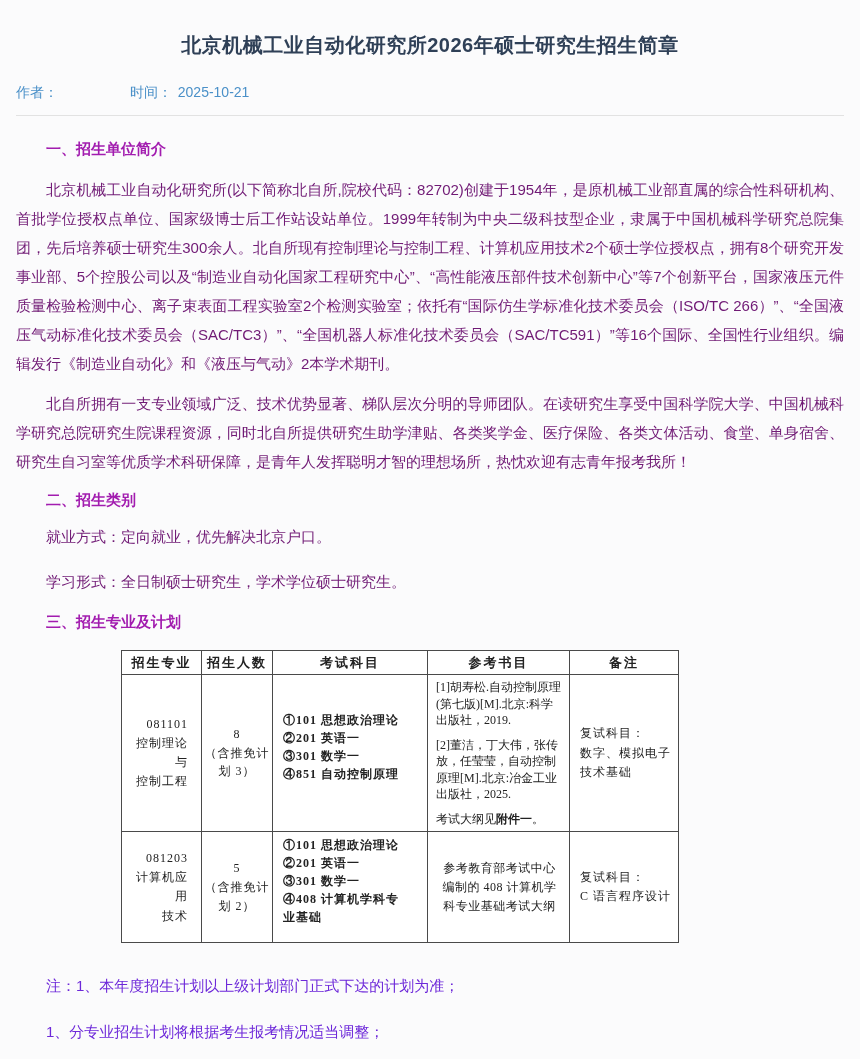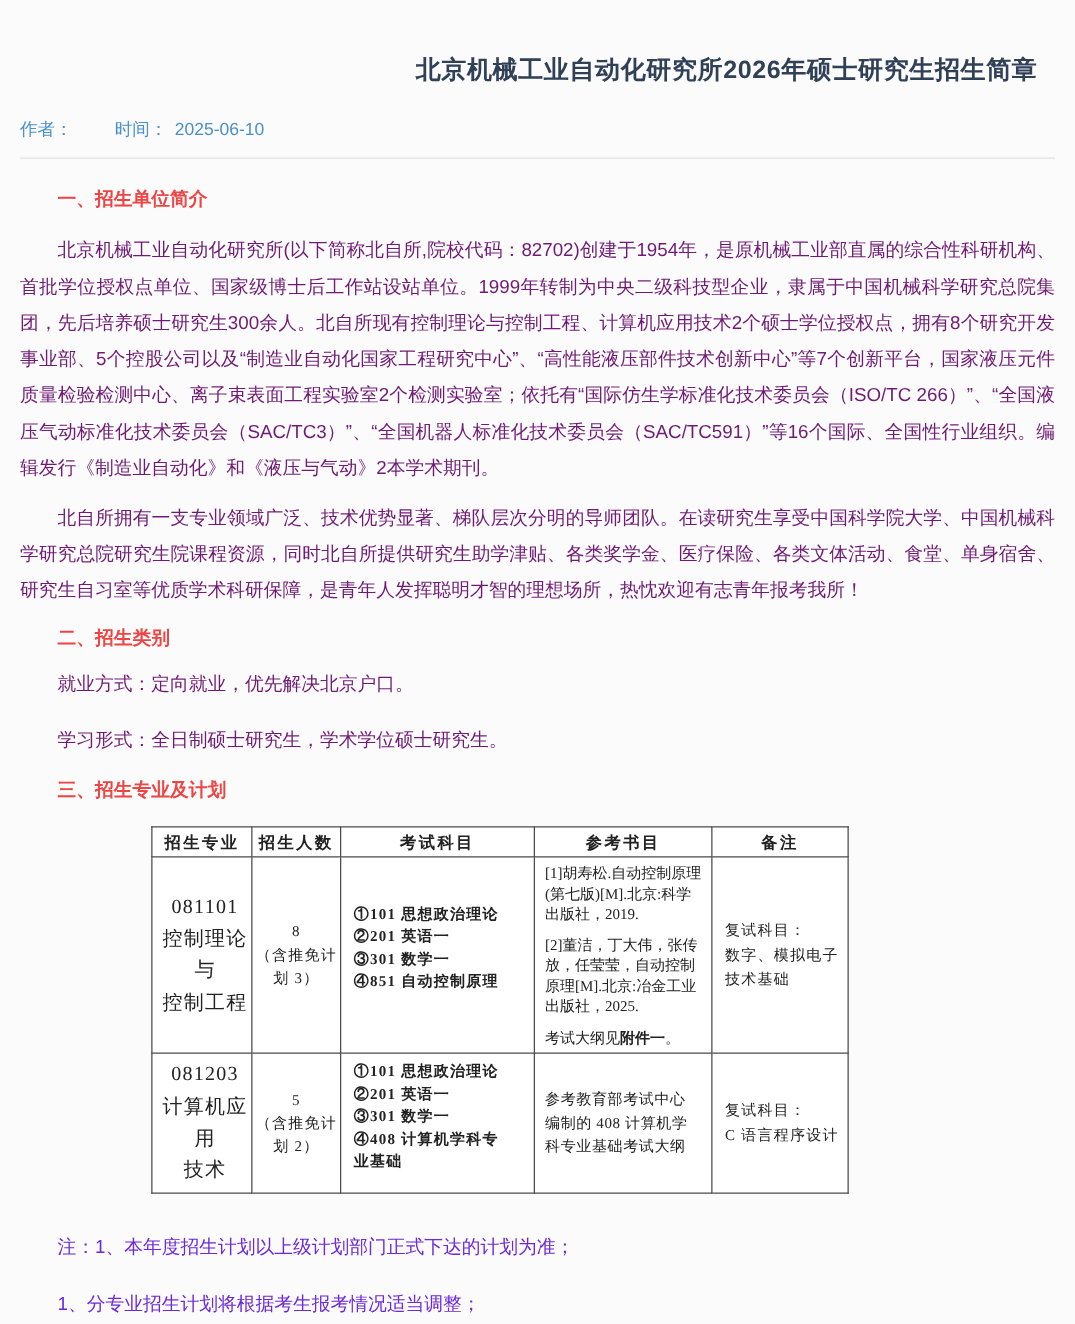--- a/index.html
+++ b/index.html
@@ -11,53 +11,53 @@
     height: 1059px;
     overflow: hidden;
     background: #fbfbfc;
     font-family: "Liberation Sans", "DejaVu Sans", sans-serif;
     color: #3a3a3a;
   }
   .page {
     padding: 0 16px;
   }
   .article-title {
-    margin: 14px;
+    margin: 3px;
     padding-top: 30px;
-    text-align: right;
+    text-align: center;
     font-size: 20px;
     line-height: 24px;
     font-weight: bold;
     color: #2f4057;
     letter-spacing: 0.5px;
   }
   .meta {
     margin-top: 26px;
     font-size: 14px;
     line-height: 19px;
     color: #4a90c8;
   }
   .meta .time-label {
-    margin-left: 30px;
+    margin-left: 68px;
   }
   .meta .time-value {
     margin-left: 2px;
   }
   .divider {
     margin-top: 13px;
     height: 0;
     border-top: 1px solid #e2e2e2;
   }
   .sec-heading {
     margin: 0;
     padding-left: 30px;
     font-size: 15px;
     line-height: 20px;
     font-weight: bold;
-    color: #ef4444;
+    color: #a21caf;
   }
   .h-one   { margin-top: 23px; }
   .h-two   { margin-top: 14px; }
   .h-three { margin-top: 16px; }
   .body-p {
     margin: 0;
     font-size: 15px;
     line-height: 29px;
     text-align: justify;
     text-indent: 2em;
@@ -103,25 +103,25 @@
     padding: 1px 0;
   }
   tr.row-1 { height: 153px; }
   tr.row-2 { height: 88px; }
   .col-major    { width: 80px; }
   .col-quota    { width: 71px; }
   .col-subjects { width: 155px; }
   .col-refs     { width: 142px; }
   .col-remark   { width: 109px; }
   td.cell-major {
-    font-size: 16px;
+    font-size: 12px;
     line-height: 1.6;
     letter-spacing: 1px;
-    text-align: center;
-    padding: 4px 3px 4px 8px;
+    text-align: right;
+    padding: 4px 13px 4px 8px;
     white-space: pre-line;
   }
   td.cell-quota {
     font-size: 12px;
     line-height: 1.55;
     letter-spacing: 1px;
     text-align: center;
     padding: 2px;
     white-space: pre-line;
   }
@@ -144,41 +144,42 @@
   td.cell-refs p {
     margin: 0 0 8px 0;
   }
   td.cell-refs p:last-child {
     margin-bottom: 0;
   }
   td.cell-refs .single {
     line-height: 1.6;
     letter-spacing: 0.5px;
     white-space: pre-line;
+    text-align: center;
   }
   td.cell-remark {
     font-size: 12px;
     line-height: 1.6;
     letter-spacing: 1px;
     text-align: left;
     padding: 4px 4px 4px 10px;
     white-space: pre-line;
   }
 </style>
 </head>
 <body>
 
 <div class="page">
 
   <h1 class="article-title">北京机械工业自动化研究所2026年硕士研究生招生简章</h1>
 
   <div class="meta">
     <span class="author-label">作者：</span>
     <span class="time-label">时间：</span>
-    <span class="time-value">2025-06-10</span>
+    <span class="time-value">2025-10-21</span>
   </div>
 
   <div class="divider"></div>
 
   <h2 class="sec-heading h-one">一、招生单位简介</h2>
   <p class="body-p p1">北京机械工业自动化研究所(以下简称北自所,院校代码：82702)创建于1954年，是原机械工业部直属的综合性科研机构、首批学位授权点单位、国家级博士后工作站设站单位。1999年转制为中央二级科技型企业，隶属于中国机械科学研究总院集团，先后培养硕士研究生300余人。北自所现有控制理论与控制工程、计算机应用技术2个硕士学位授权点，拥有8个研究开发事业部、5个控股公司以及“制造业自动化国家工程研究中心”、“高性能液压部件技术创新中心”等7个创新平台，国家液压元件质量检验检测中心、离子束表面工程实验室2个检测实验室；依托有“国际仿生学标准化技术委员会（ISO/TC 266）”、“全国液压气动标准化技术委员会（SAC/TC3）”、“全国机器人标准化技术委员会（SAC/TC591）”等16个国际、全国性行业组织。编辑发行《制造业自动化》和《液压与气动》2本学术期刊。</p>
   <p class="body-p p2">北自所拥有一支专业领域广泛、技术优势显著、梯队层次分明的导师团队。在读研究生享受中国科学院大学、中国机械科学研究总院研究生院课程资源，同时北自所提供研究生助学津贴、各类奖学金、医疗保险、各类文体活动、食堂、单身宿舍、研究生自习室等优质学术科研保障，是青年人发挥聪明才智的理想场所，热忱欢迎有志青年报考我所！</p>
 
   <h2 class="sec-heading h-two">二、招生类别</h2>
   <p class="body-p p-job">就业方式：定向就业，优先解决北京户口。</p>

